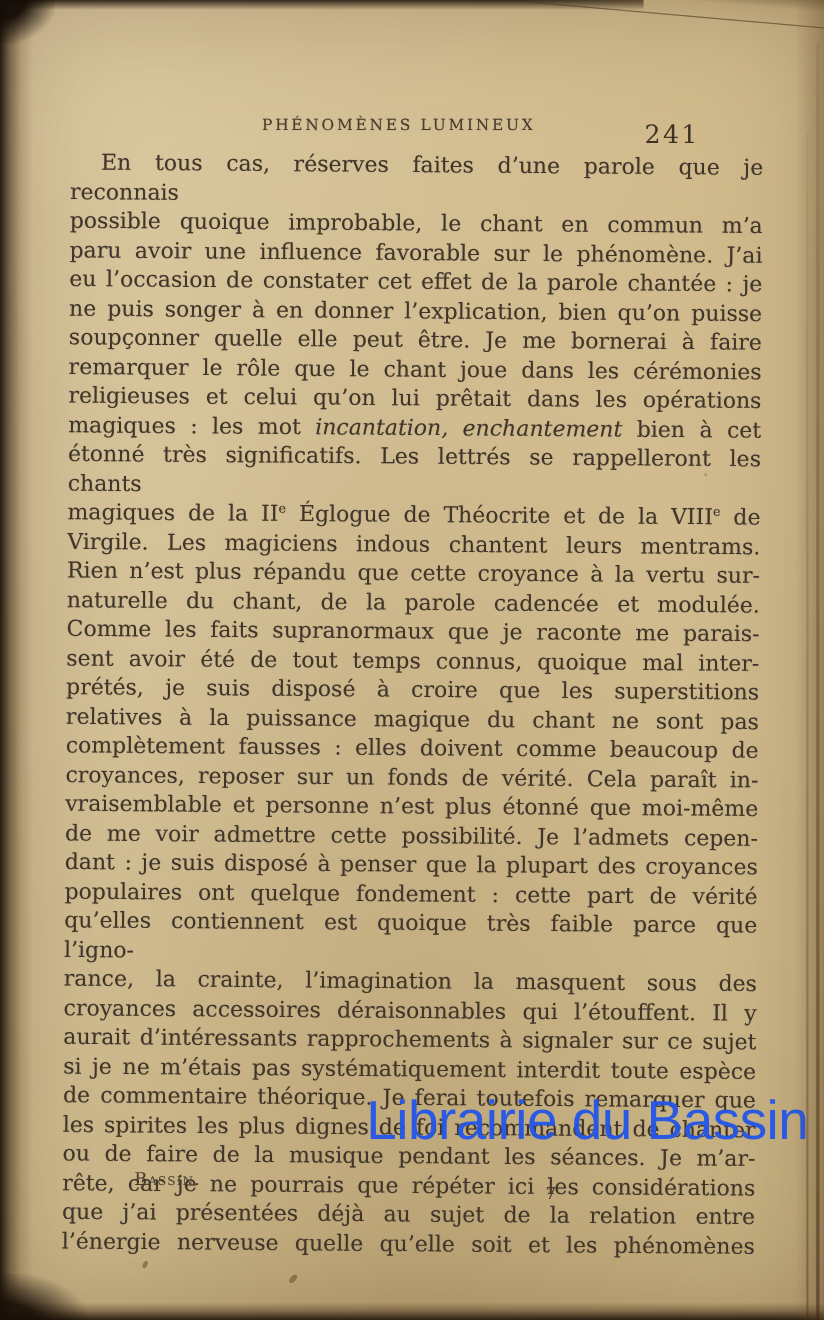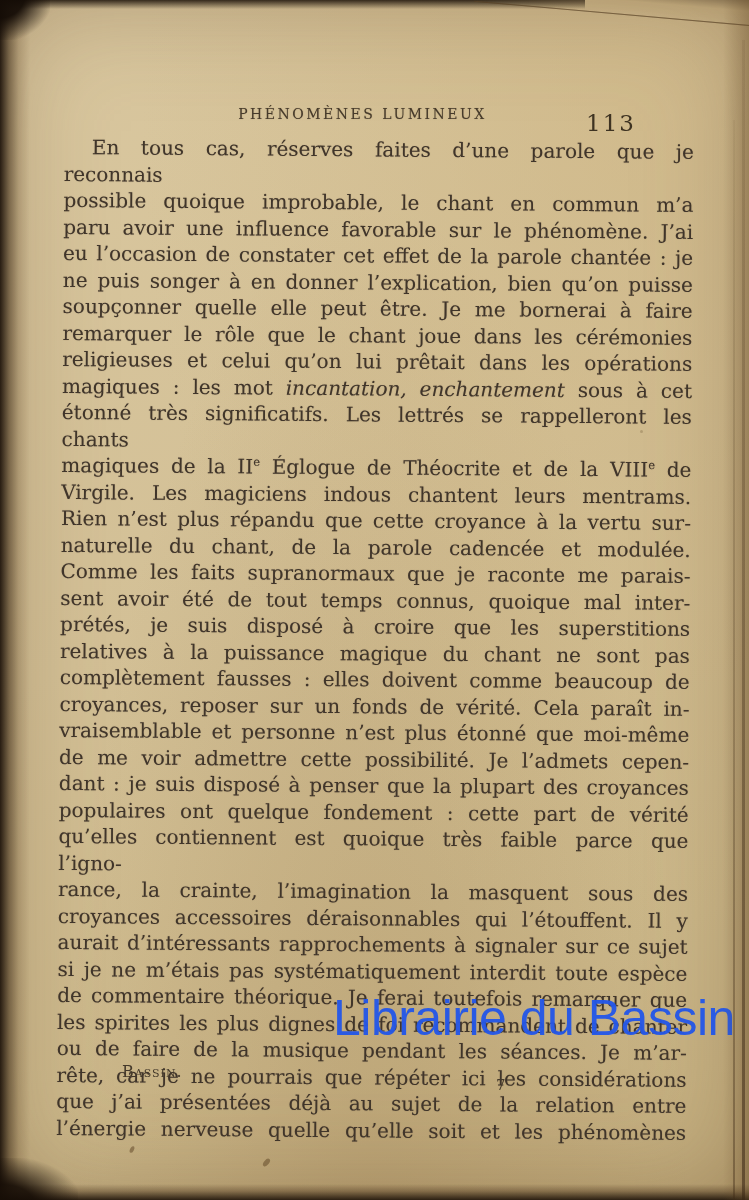--- a/index.html
+++ b/index.html
@@ -102,32 +102,32 @@
     font-size: 50px; letter-spacing: -0.5px; white-space: nowrap;
     color: #2457e8; opacity: 0.96;
   }
 </style>
 </head>
 <body>
 
 <div class="page">
 
   <div class="running-head">PHÉNOMÈNES LUMINEUX</div>
-  <div class="page-number">113</div>
+  <div class="page-number">241</div>
 
   <div class="body-block">
       <div class="line indent"><span>En tous cas, réserves faites d’une parole que je reconnais</span></div>
       <div class="line"><span>possible quoique improbable, le chant en commun m’a</span></div>
       <div class="line"><span>paru avoir une influence favorable sur le phénomène. J’ai</span></div>
       <div class="line"><span>eu l’occasion de constater cet effet de la parole chantée : je</span></div>
       <div class="line"><span>ne puis songer à en donner l’explication, bien qu’on puisse</span></div>
       <div class="line"><span>soupçonner quelle elle peut être. Je me bornerai à faire</span></div>
       <div class="line"><span>remarquer le rôle que le chant joue dans les cérémonies</span></div>
       <div class="line"><span>religieuses et celui qu’on lui prêtait dans les opérations</span></div>
-      <div class="line"><span>magiques : les mot </span><span class="it">incantation, enchantement</span><span> sous à cet</span></div>
+      <div class="line"><span>magiques : les mot </span><span class="it">incantation, enchantement</span><span> bien à cet</span></div>
       <div class="line"><span>étonné très significatifs. Les lettrés se rappelleront les chants</span></div>
       <div class="line"><span>magiques de la II</span><sup>e</sup><span> Églogue de Théocrite et de la VIII</span><sup>e</sup><span> de</span></div>
       <div class="line"><span>Virgile. Les magiciens indous chantent leurs mentrams.</span></div>
       <div class="line"><span>Rien n’est plus répandu que cette croyance à la vertu sur-</span></div>
       <div class="line"><span>naturelle du chant, de la parole cadencée et modulée.</span></div>
       <div class="line"><span>Comme les faits supranormaux que je raconte me parais-</span></div>
       <div class="line"><span>sent avoir été de tout temps connus, quoique mal inter-</span></div>
       <div class="line"><span>prétés, je suis disposé à croire que les superstitions</span></div>
       <div class="line"><span>relatives à la puissance magique du chant ne sont pas</span></div>
       <div class="line"><span>complètement fausses : elles doivent comme beaucoup de</span></div>

